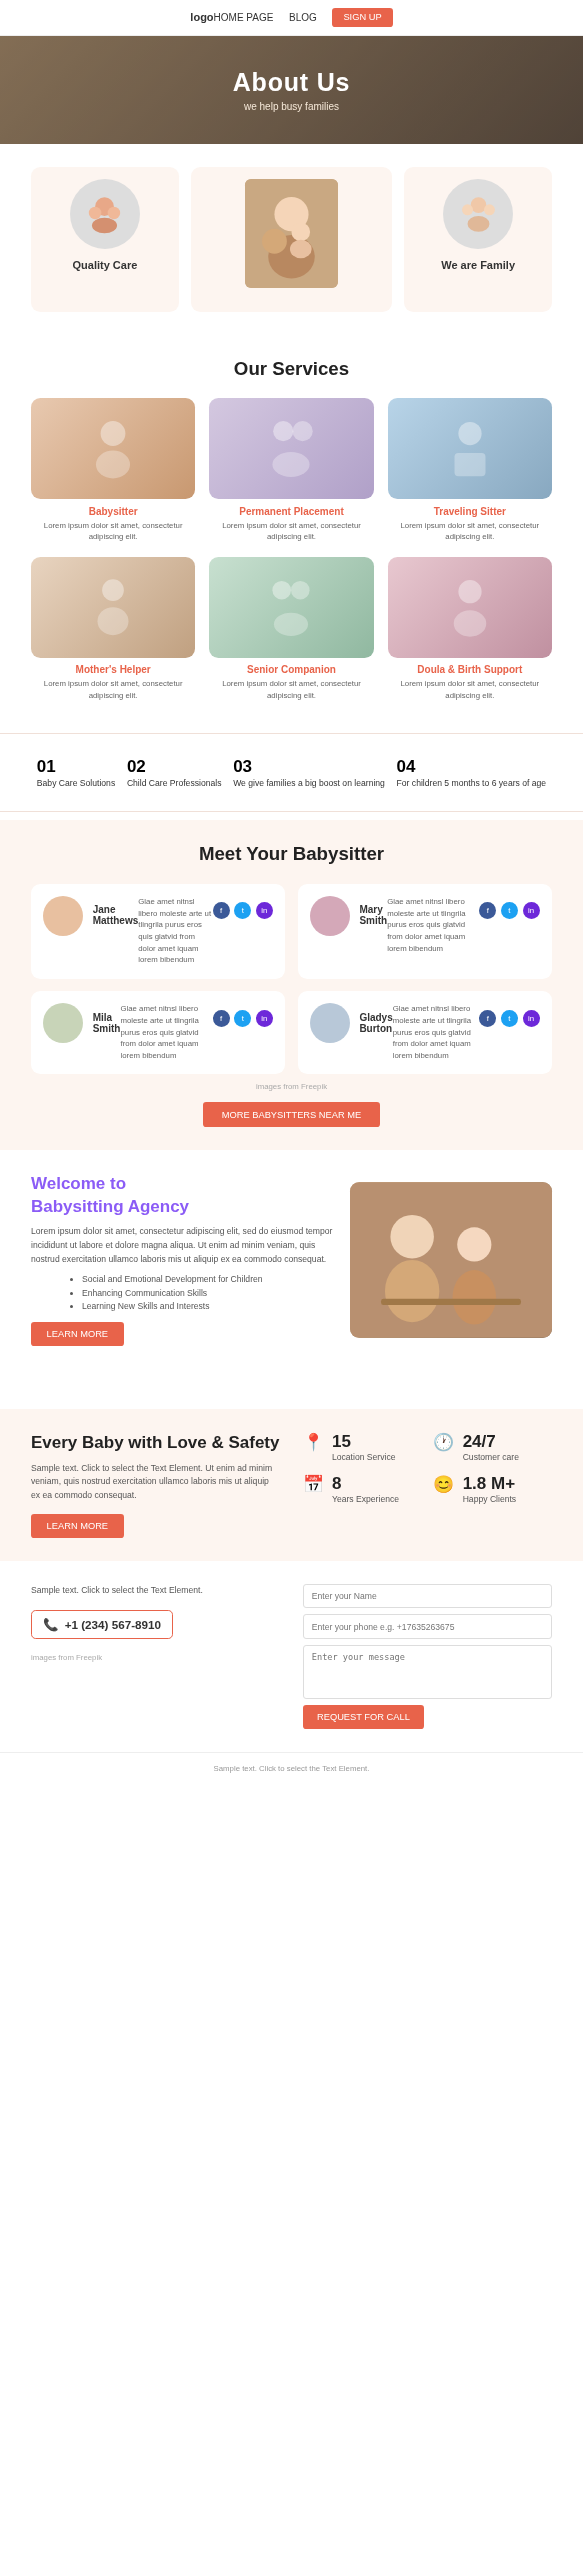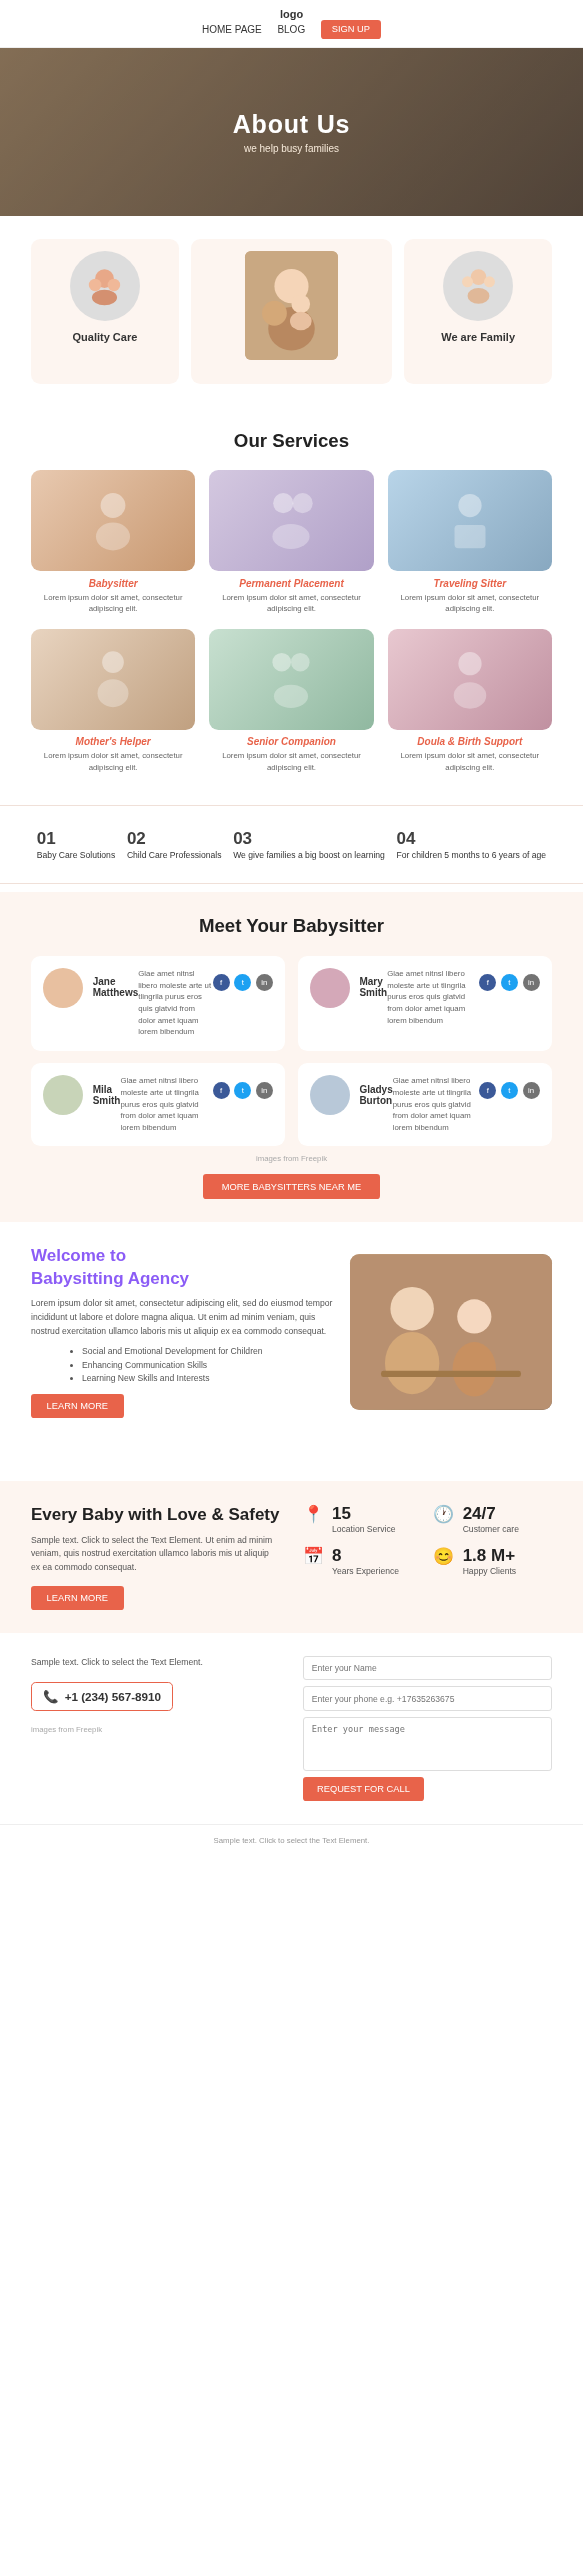--- a/index.html
+++ b/index.html
@@ -2,45 +2,44 @@
 <html style="font-size:12.4px"><head>
   <meta charset="utf-8">
   <style>
     * { box-sizing: border-box; margin: 0; padding: 0; }
     body { font-family: Arial, sans-serif; width: 583px; background: #fff; }
 
     
     .header {
       display: flex;
       align-items: center;
-      justify-content: flex-end;
+      justify-content: center;
       padding: 7.8px 18.7px;
       background: #fff;
       border-bottom: 0.8px solid #eee;
-      flex-direction: column;
     }
     .header-logo { font-weight: bold; font-size: 11px; color: #333; }
     .header-nav { display: flex; gap: 15.6px; align-items: center; }
     .header-nav a { text-decoration: none; font-size: 10px; color: #333; }
     .header-btn {
       background: #e8634a;
       color: #fff;
       border: none;
       padding: 4.7px 11px;
       border-radius: 3.1px;
       font-size: 9.3px;
       cursor: pointer;
     }
 
     
     .hero {
       position: relative;
       background: linear-gradient(rgba(0,0,0,0.35), rgba(0,0,0,0.35)),
         linear-gradient(135deg, #c9a882 0%, #7a6655 100%);
-      height: 168px;
+      height: 108px;
       display: flex;
       flex-direction: column;
       align-items: center;
       justify-content: center;
       color: #fff;
       text-align: center;
     }
     .hero h1 { font-size: 25px; font-weight: bold; letter-spacing: 0.8px; }
     .hero p { font-size: 10px; margin-top: 4.7px; color: #f5e8d8; }
 
@@ -97,34 +96,34 @@
     }
     .service-card { text-align: center; }
     .service-card-img {
       width: 100%; height: 101px;
       border-radius: 9.3px;
       background: #e8c9b8;
       margin-bottom: 6.2px;
       overflow: hidden;
       display: flex; align-items: center; justify-content: center;
     }
-    .service-card h4 { font-size: 10px; color: #e8634a; font-weight: bold; margin-bottom: 3.1px; font-style: italic; }
+    .service-card h4 { font-size: 10px; color: #e8634a; font-weight: bold; margin-bottom: 3.1px; }
     .service-card p { font-size: 7.8px; color: #666; line-height: 1.5; }
 
     
     .stats-row {
       display: flex;
       justify-content: space-around;
       padding: 23px 31px;
       border-top: 0.8px solid #f0e0d8;
       border-bottom: 0.8px solid #f0e0d8;
       margin: 7.8px 0;
     }
     .stat-item { text-align: left; }
-    .stat-num { font-size: 17px; font-weight: bold; color: #404040; margin-bottom: 1.6px; }
+    .stat-num { font-size: 17px; font-weight: bold; color: #000000; margin-bottom: 1.6px; }
     .stat-label { font-size: 8.6px; color: #333; }
 
     
     .babysitter-section {
       background: #fdf5f0;
       padding: 23px 31px;
       text-align: center;
     }
     .babysitter-section h2 { font-size: 18.7px; font-weight: bold; margin-bottom: 18.7px; color: #222; }
     .babysitter-grid {
@@ -159,21 +158,21 @@
     .social-icons { display: flex; gap: 4.7px; margin-top: 6.2px; }
     .social-icon {
       width: 17px; height: 17px;
       border-radius: 50%;
       display: flex; align-items: center; justify-content: center;
       font-size: 7.8px;
       color: #fff;
     }
     .fb { background: #3b5998; }
     .tw { background: #1da1f2; }
-    .ig { background: #737373; }
+    .ig { background: #6d28d9; }
     .freepik-note { font-size: 7.8px; color: #aaa; margin: 6.2px 0; }
     .more-btn {
       background: #e8634a;
       color: #fff;
       border: none;
       padding: 7.8px 18.7px;
       border-radius: 3.1px;
       font-size: 9.3px;
       cursor: pointer;
       margin-top: 4.7px;

